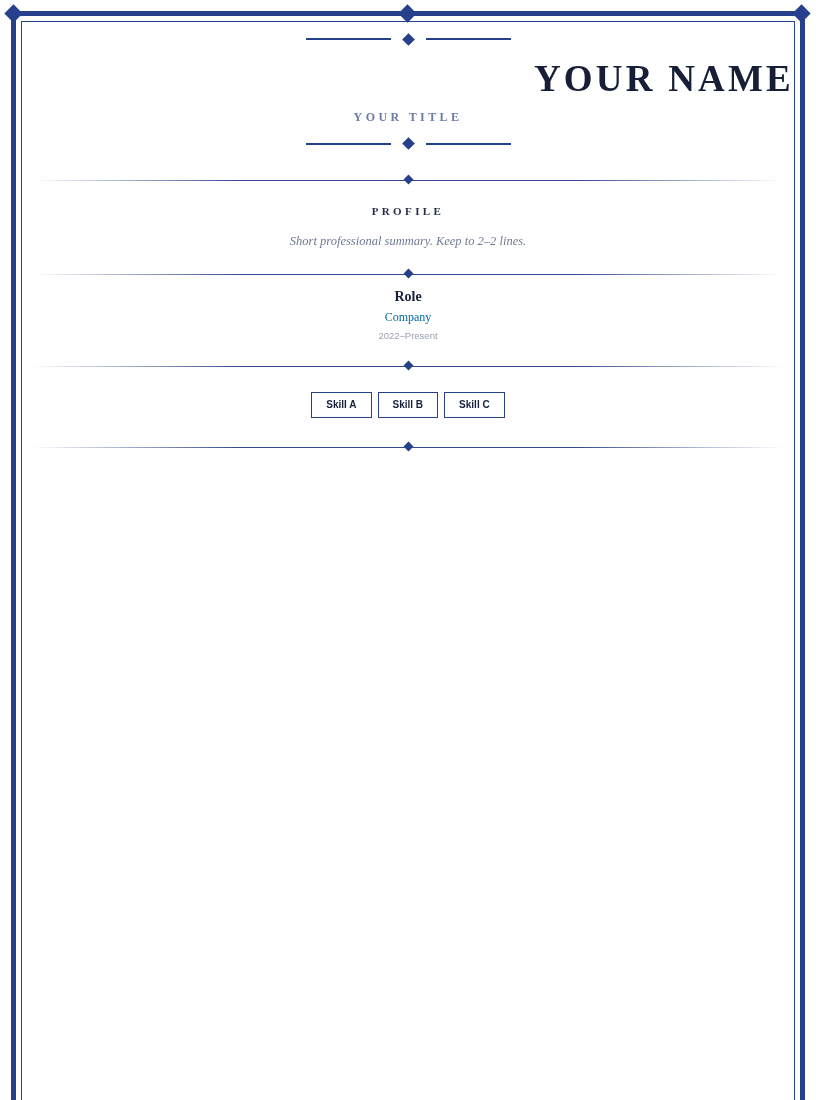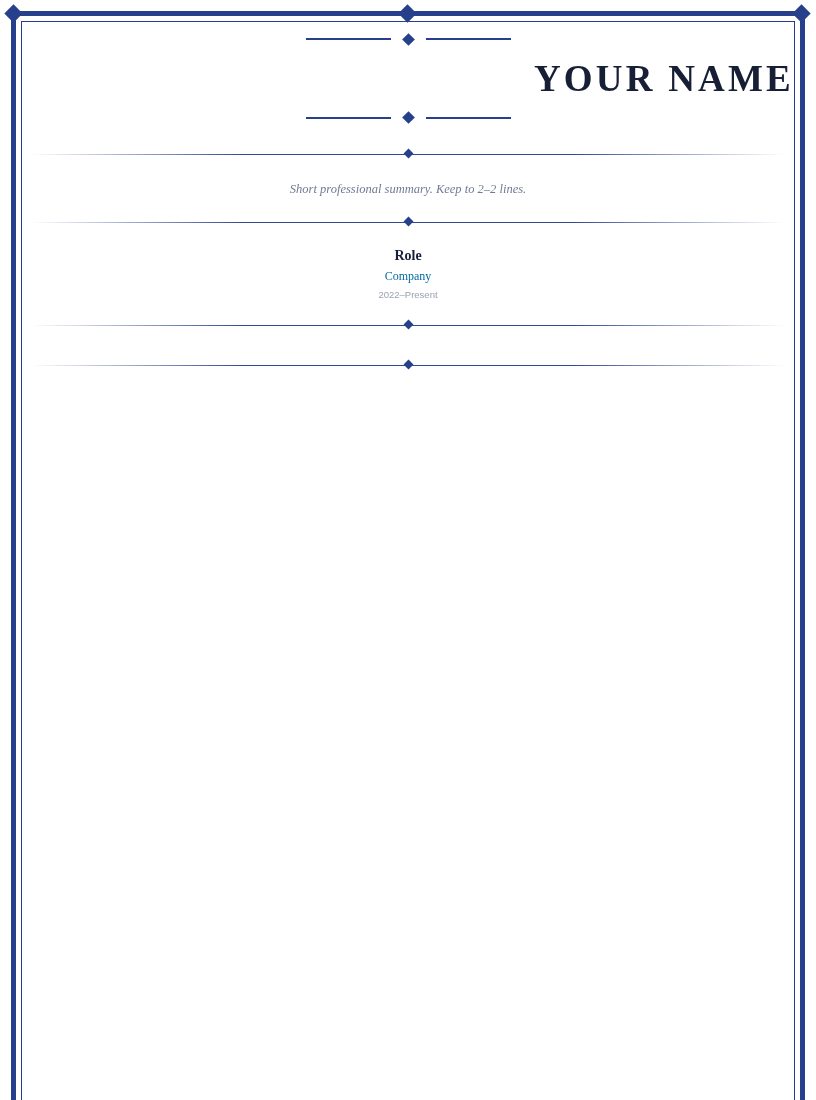--- a/index.html
+++ b/index.html
@@ -143,21 +143,21 @@
 
   .profile-summary {
     font-family: "Liberation Serif", serif;
     font-style: italic;
     font-size: 12.5px;
     color: #6f7b93;
     margin: 17px 0 0 0;
   }
 
   
-  .entry { margin-top: 15px; }
+  .entry { margin-top: 4px; }
   .entry-role {
     font-family: "Liberation Serif", serif;
     font-weight: 700;
     font-size: 14px;
     color: #17203a;
     margin: 0;
   }
   .entry-org {
     font-family: "Liberation Serif", serif;
     font-size: 12px;
@@ -233,35 +233,37 @@
 
 <div id="sheet">
 
   <div class="masthead">
     <div class="rule-ornament upper">
       <span class="bar"></span>
       <span class="gem"></span>
       <span class="bar"></span>
     </div>
     <h1 class="full-name">YOUR NAME</h1>
+    <div class="job-title">YOUR TITLE</div>
     <div class="rule-ornament lower">
       <span class="bar"></span>
       <span class="gem"></span>
       <span class="bar"></span>
     </div>
   </div>
 
   <div class="spacer-28"></div>
 
   <div class="divider">
     <span class="line"></span>
     <span class="gem"></span>
   </div>
 
   <div class="section">
+    <div class="section-heading">PROFILE</div>
     <p class="profile-summary">Short professional summary. Keep to 2–2 lines.</p>
   </div>
 
   <div class="spacer-20"></div>
 
   <div class="divider">
     <span class="line"></span>
     <span class="gem"></span>
   </div>
 
@@ -274,20 +276,25 @@
   </div>
 
   <div class="spacer-20"></div>
 
   <div class="divider">
     <span class="line"></span>
     <span class="gem"></span>
   </div>
 
   <div class="section">
+    <div class="skill-row">
+      <span class="skill-chip">Skill A</span>
+      <span class="skill-chip">Skill B</span>
+      <span class="skill-chip">Skill C</span>
+    </div>
   </div>
 
   <div class="spacer-28"></div>
 
   <div class="divider">
     <span class="line"></span>
     <span class="gem"></span>
   </div>
 
 

